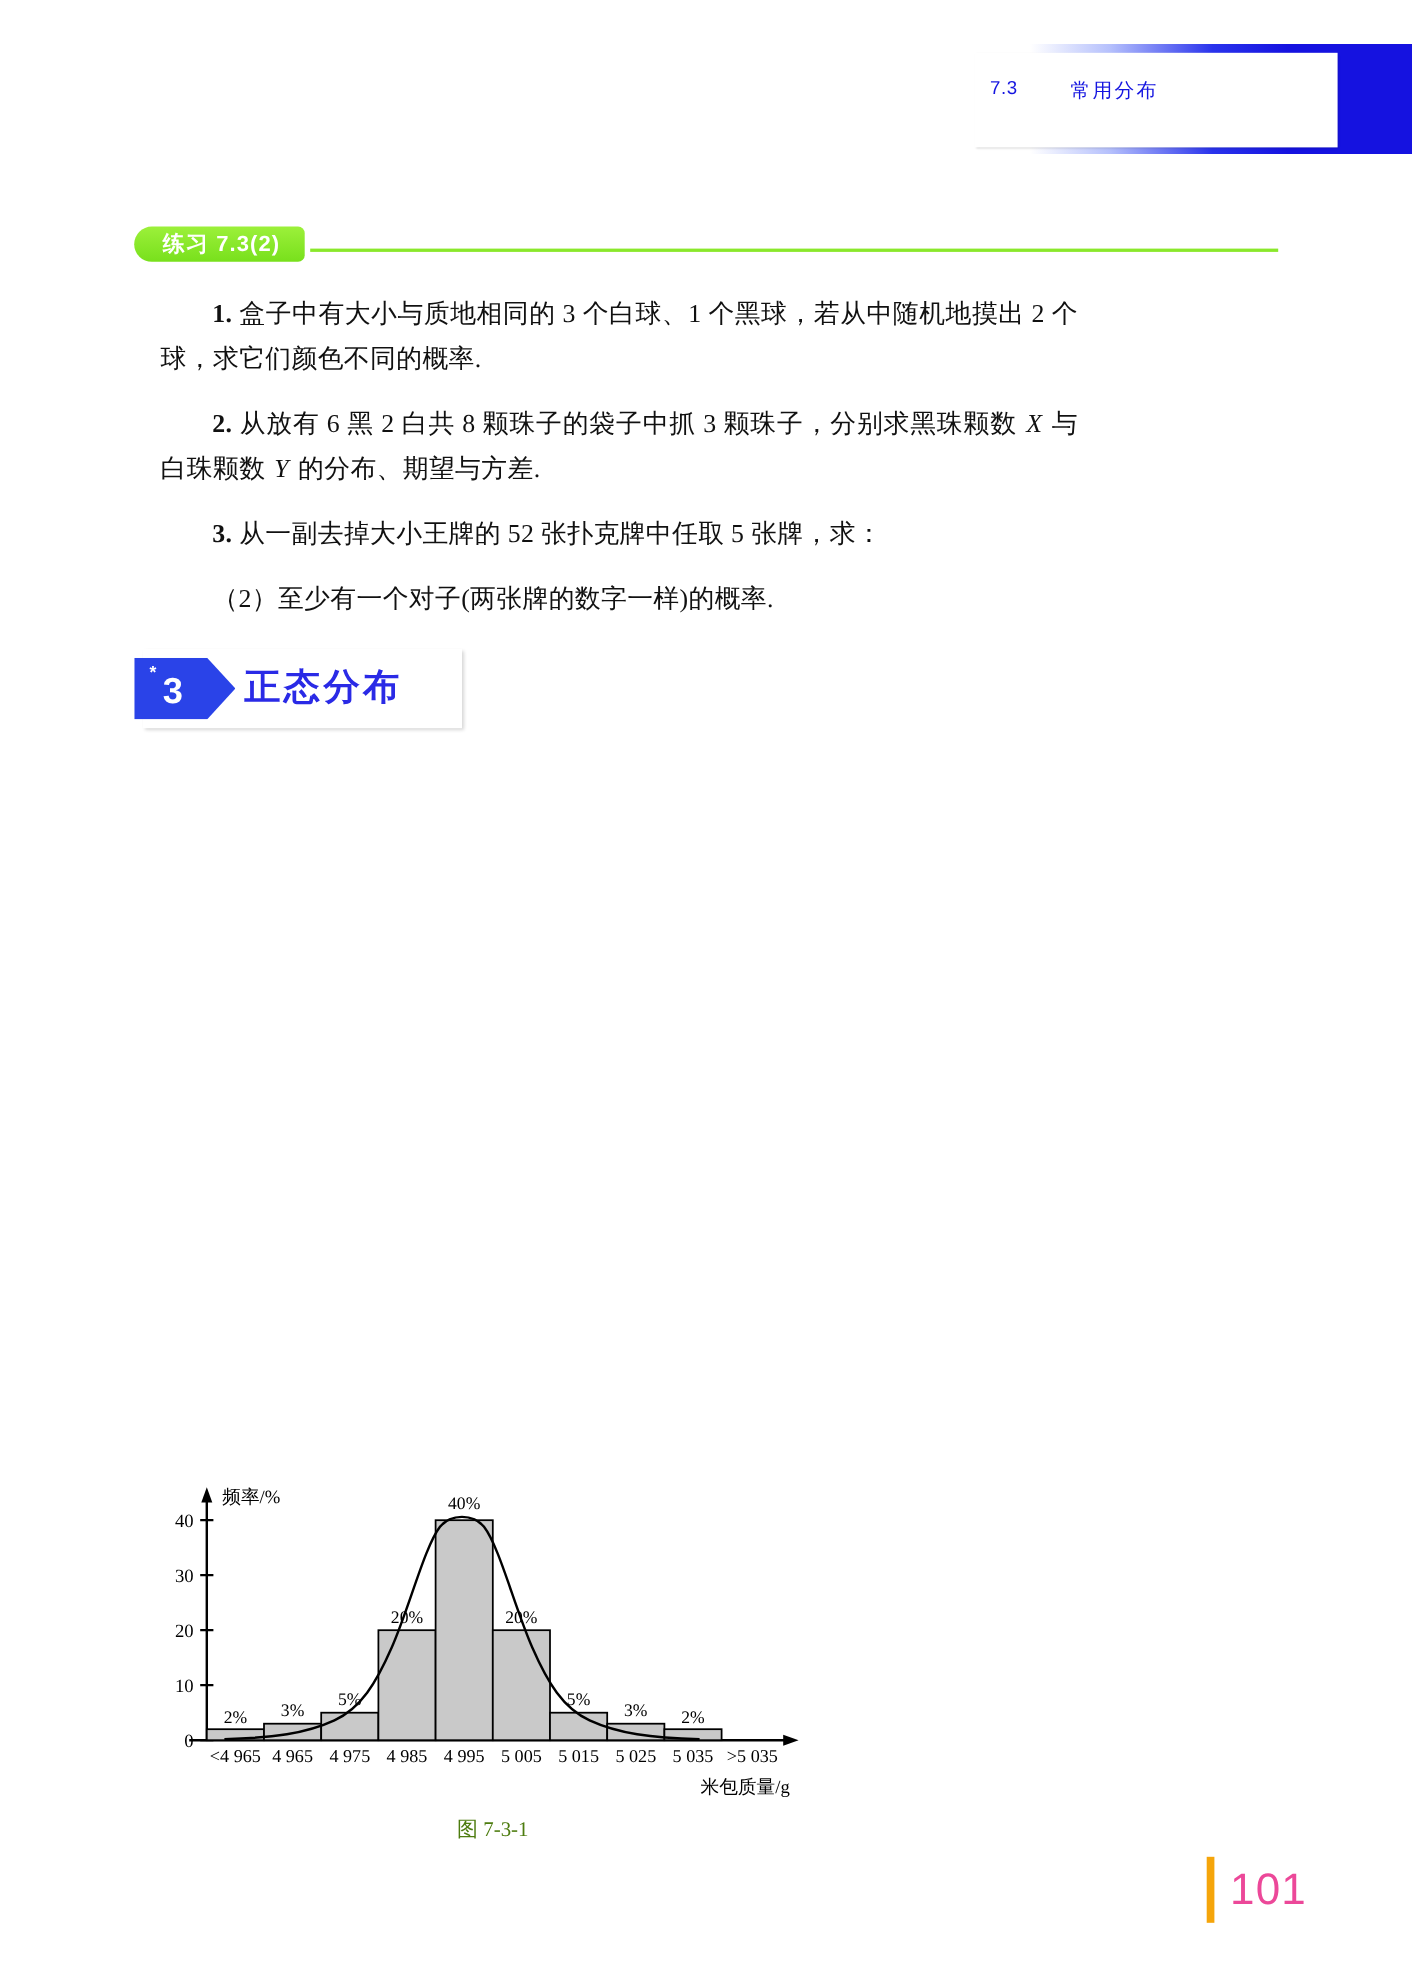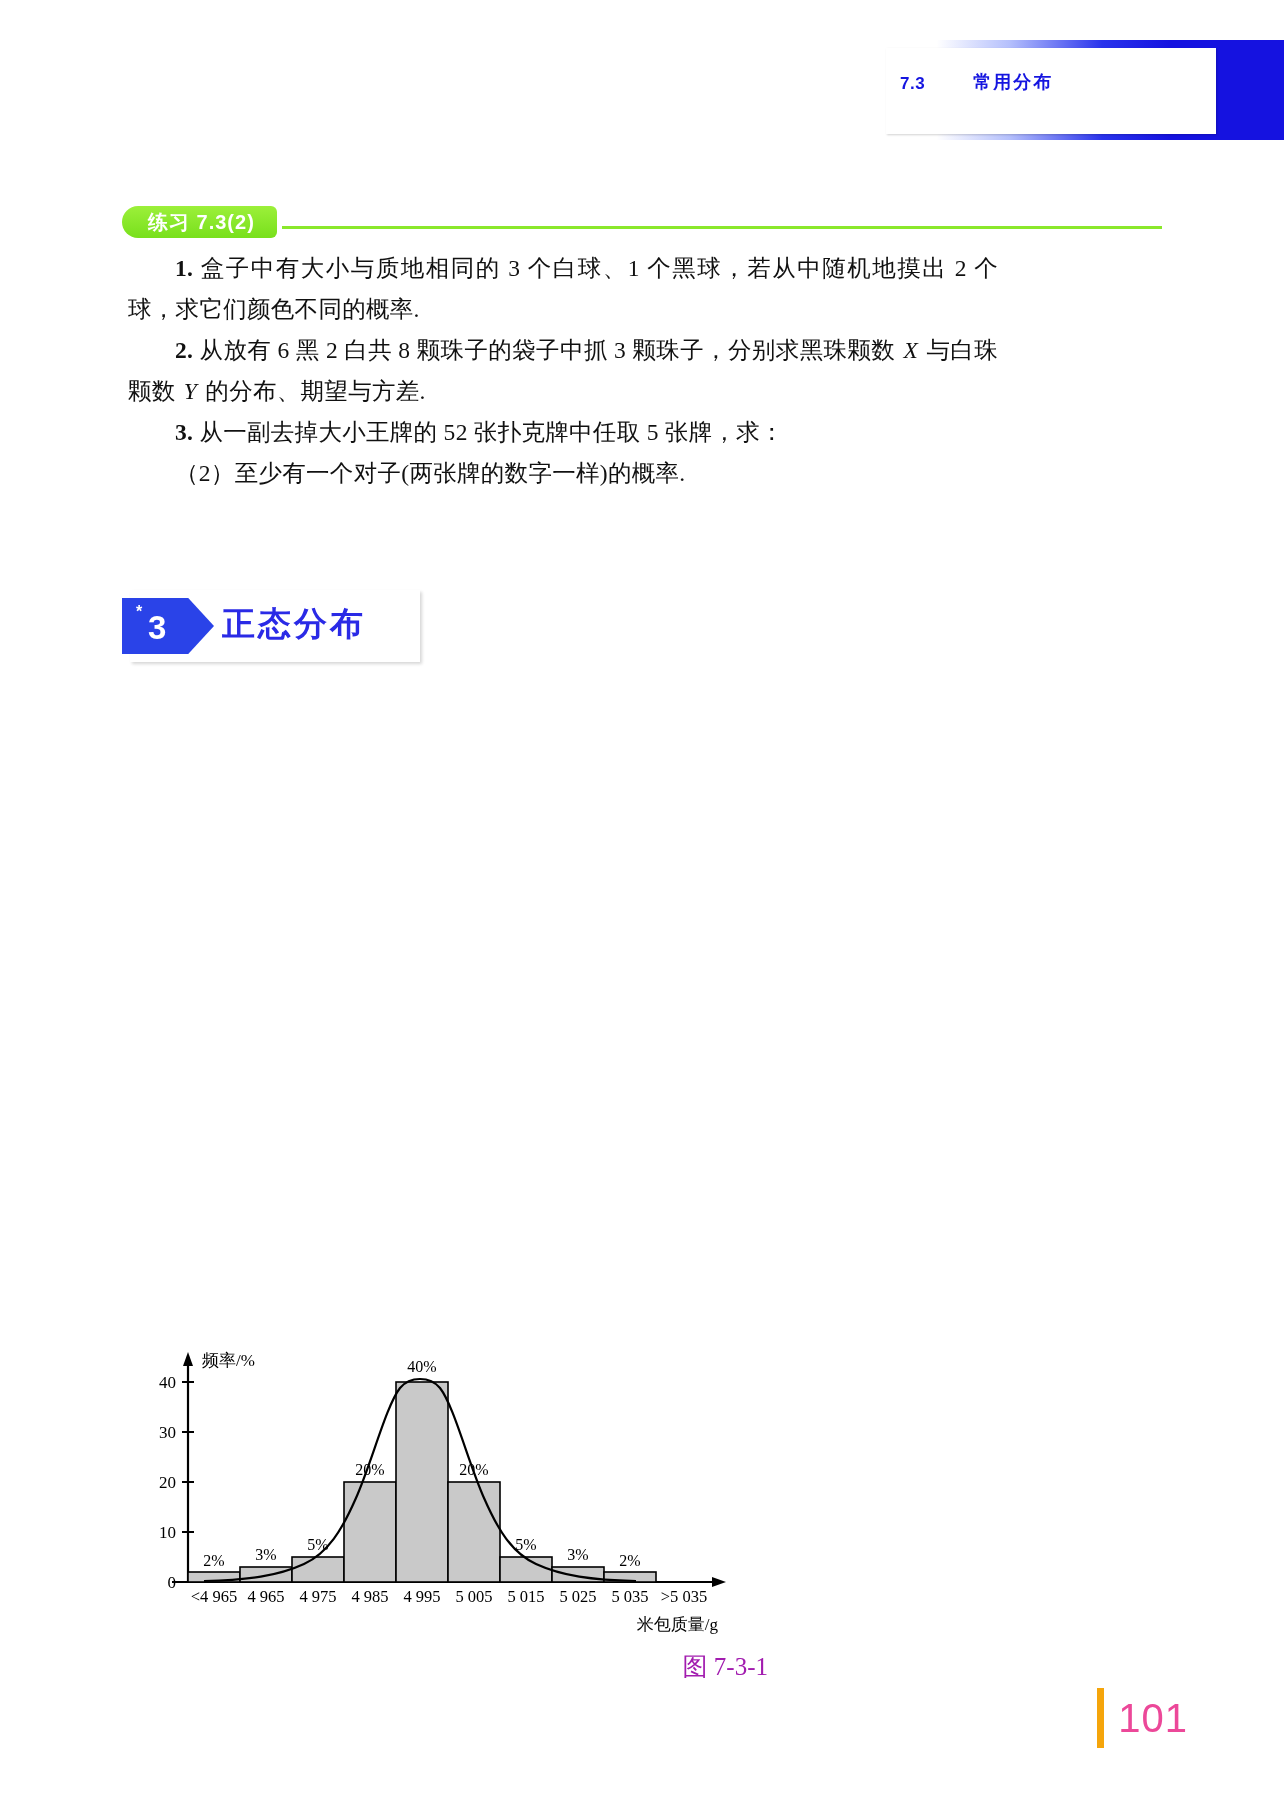--- a/index.html
+++ b/index.html
@@ -47,25 +47,25 @@
     height: 86px;
     background: #ffffff;
     box-shadow: 1px 1px 2px rgba(0,0,0,0.18);
   }
   .header-text {
     position: absolute;
     top: 30px;
     left: 20px;
     width: 300px;
     display: flex;
-    align-items: flex-end;
+    align-items: flex-start;
     gap: 48px;
     color: #1515e0;
     font-family: "Liberation Sans", sans-serif;
-    font-weight: bold;
+    font-weight: normal;
     font-size: 17px;
     letter-spacing: 0.5px;
   }
   .header-num { font-size: 17px; }
   .header-title { font-size: 18px; letter-spacing: 2px; }
 
   
   .exercise-head {
     position: absolute;
     top: 206px;
@@ -108,21 +108,21 @@
     line-height: 41px;
     letter-spacing: 0.3px;
     color: #111111;
     text-align: justify;
   }
   .exercise-body {
     top: 248px;
     left: 128px;
     width: 870px;
   }
-  .exercise-body p { margin: 0; }
+  .exercise-body p { margin: 18px; }
   .indent2 { text-indent: 2em; }
   .itemnum { font-weight: bold; }
   .mathvar { font-family: "Liberation Serif", serif; font-style: italic; padding: 0 2px; }
 
   
   .section-head {
     position: absolute;
     top: 590px;
     left: 122px;
     width: 420px;
@@ -191,24 +191,24 @@
     left: 128px;
     width: 640px;
     height: 330px;
   }
   .figure svg { display: block; }
   .fig-caption {
     position: absolute;
     top: 300px;
     left: 0;
     width: 640px;
-    text-align: right;
+    text-align: center;
     font-family: "Liberation Serif", serif;
-    font-size: 25px;
-    color: #a21caf;
+    font-size: 19px;
+    color: #4d7c0f;
   }
 
   
   .pagenum-wrap {
     position: absolute;
     bottom: 54px;
     right: 96px;
     display: flex;
     align-items: center;
     gap: 14px;

